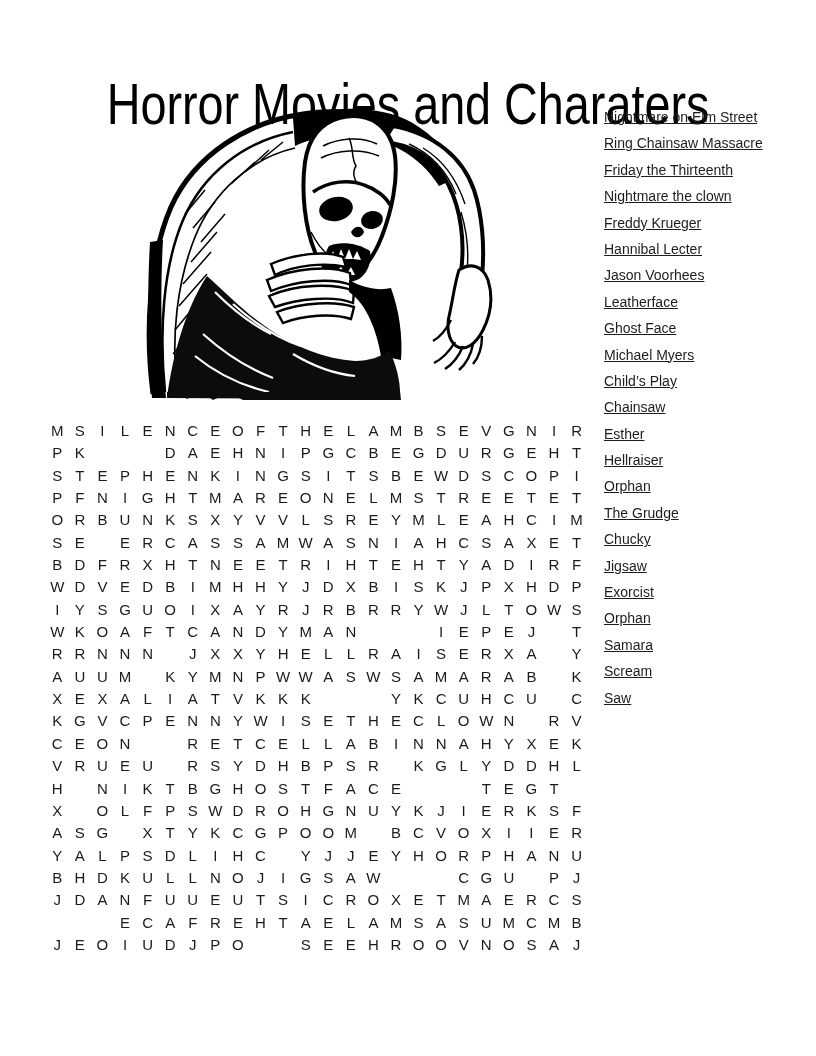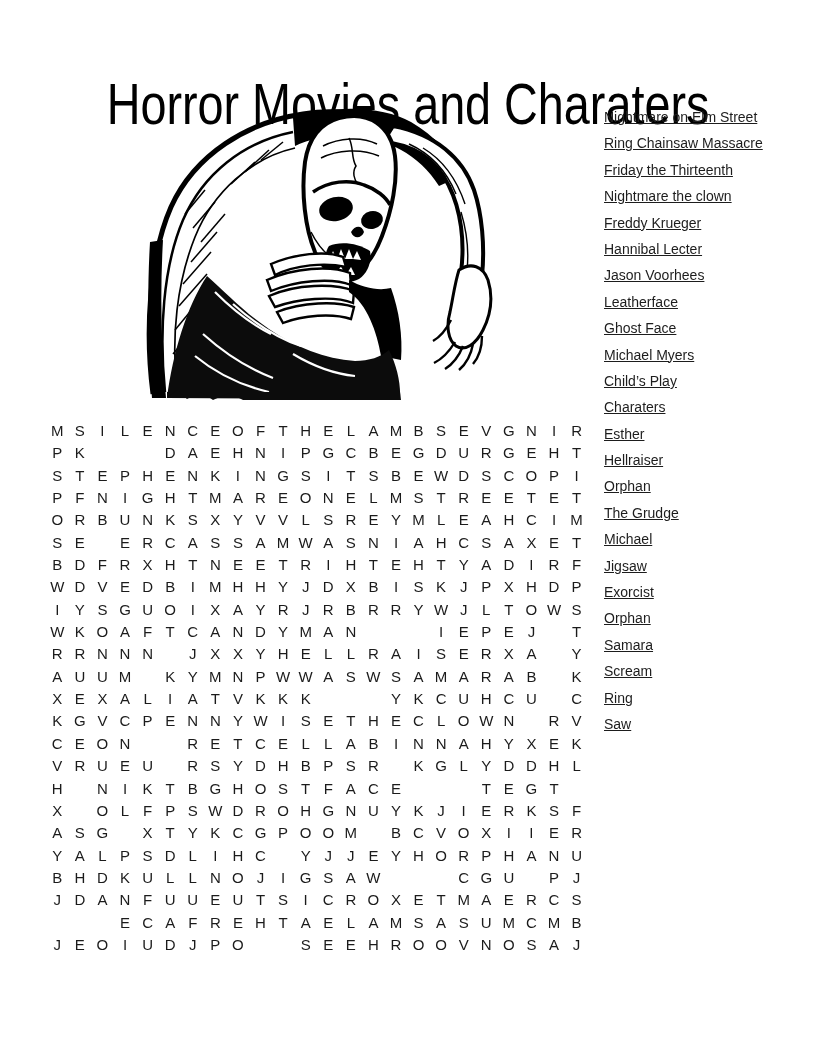--- a/index.html
+++ b/index.html
@@ -130,32 +130,31 @@
     <li>Ring Chainsaw Massacre</li>
     <li>Friday the Thirteenth</li>
     <li>Nightmare the clown</li>
     <li>Freddy Krueger</li>
     <li>Hannibal Lecter</li>
     <li>Jason Voorhees</li>
     <li>Leatherface</li>
     <li>Ghost Face</li>
     <li>Michael Myers</li>
     <li>Child’s Play</li>
-    <li>Charaters</li>
+    <li>Chainsaw</li>
     <li>Esther</li>
     <li>Hellraiser</li>
     <li>Orphan</li>
     <li>The Grudge</li>
-    <li>Michael</li>
+    <li>Chucky</li>
     <li>Jigsaw</li>
     <li>Exorcist</li>
     <li>Orphan</li>
     <li>Samara</li>
     <li>Scream</li>
-    <li>Ring</li>
     <li>Saw</li>
   </ul>
 
 <div class="word-grid">
     <div class="grid-row">
       <span class="grid-cell">M</span>
       <span class="grid-cell">S</span>
       <span class="grid-cell">I</span>
       <span class="grid-cell">L</span>
       <span class="grid-cell">E</span>

